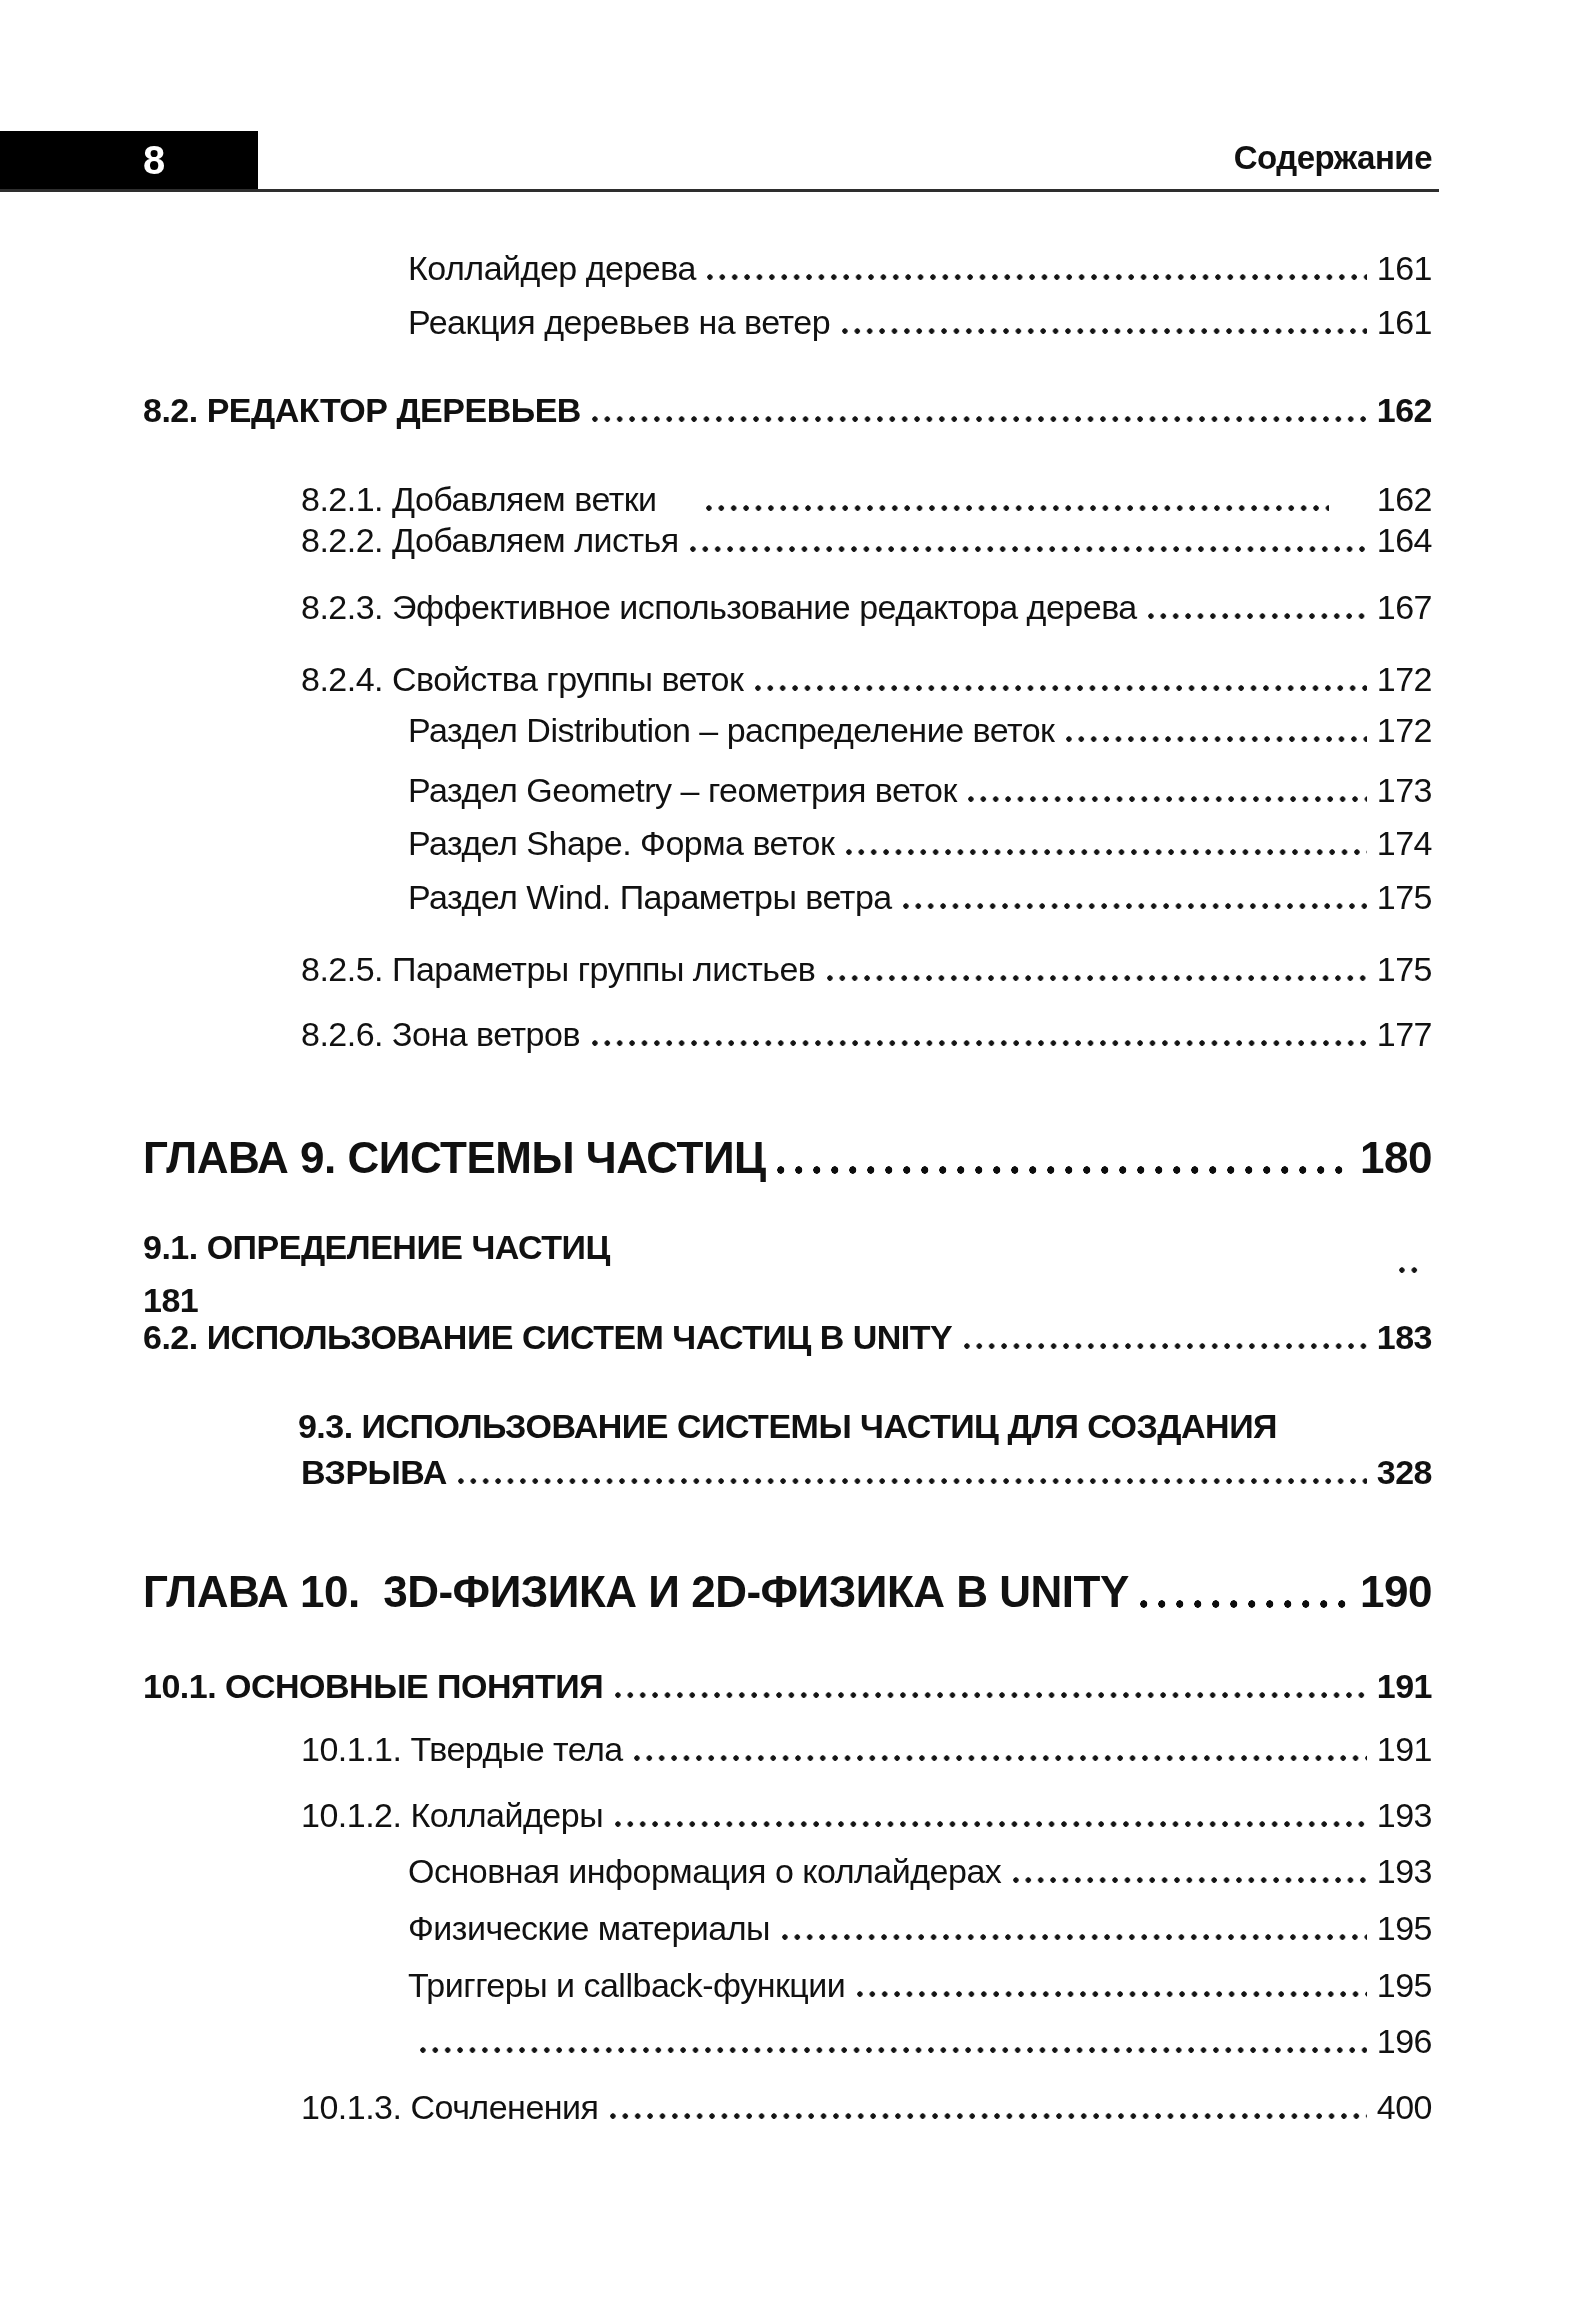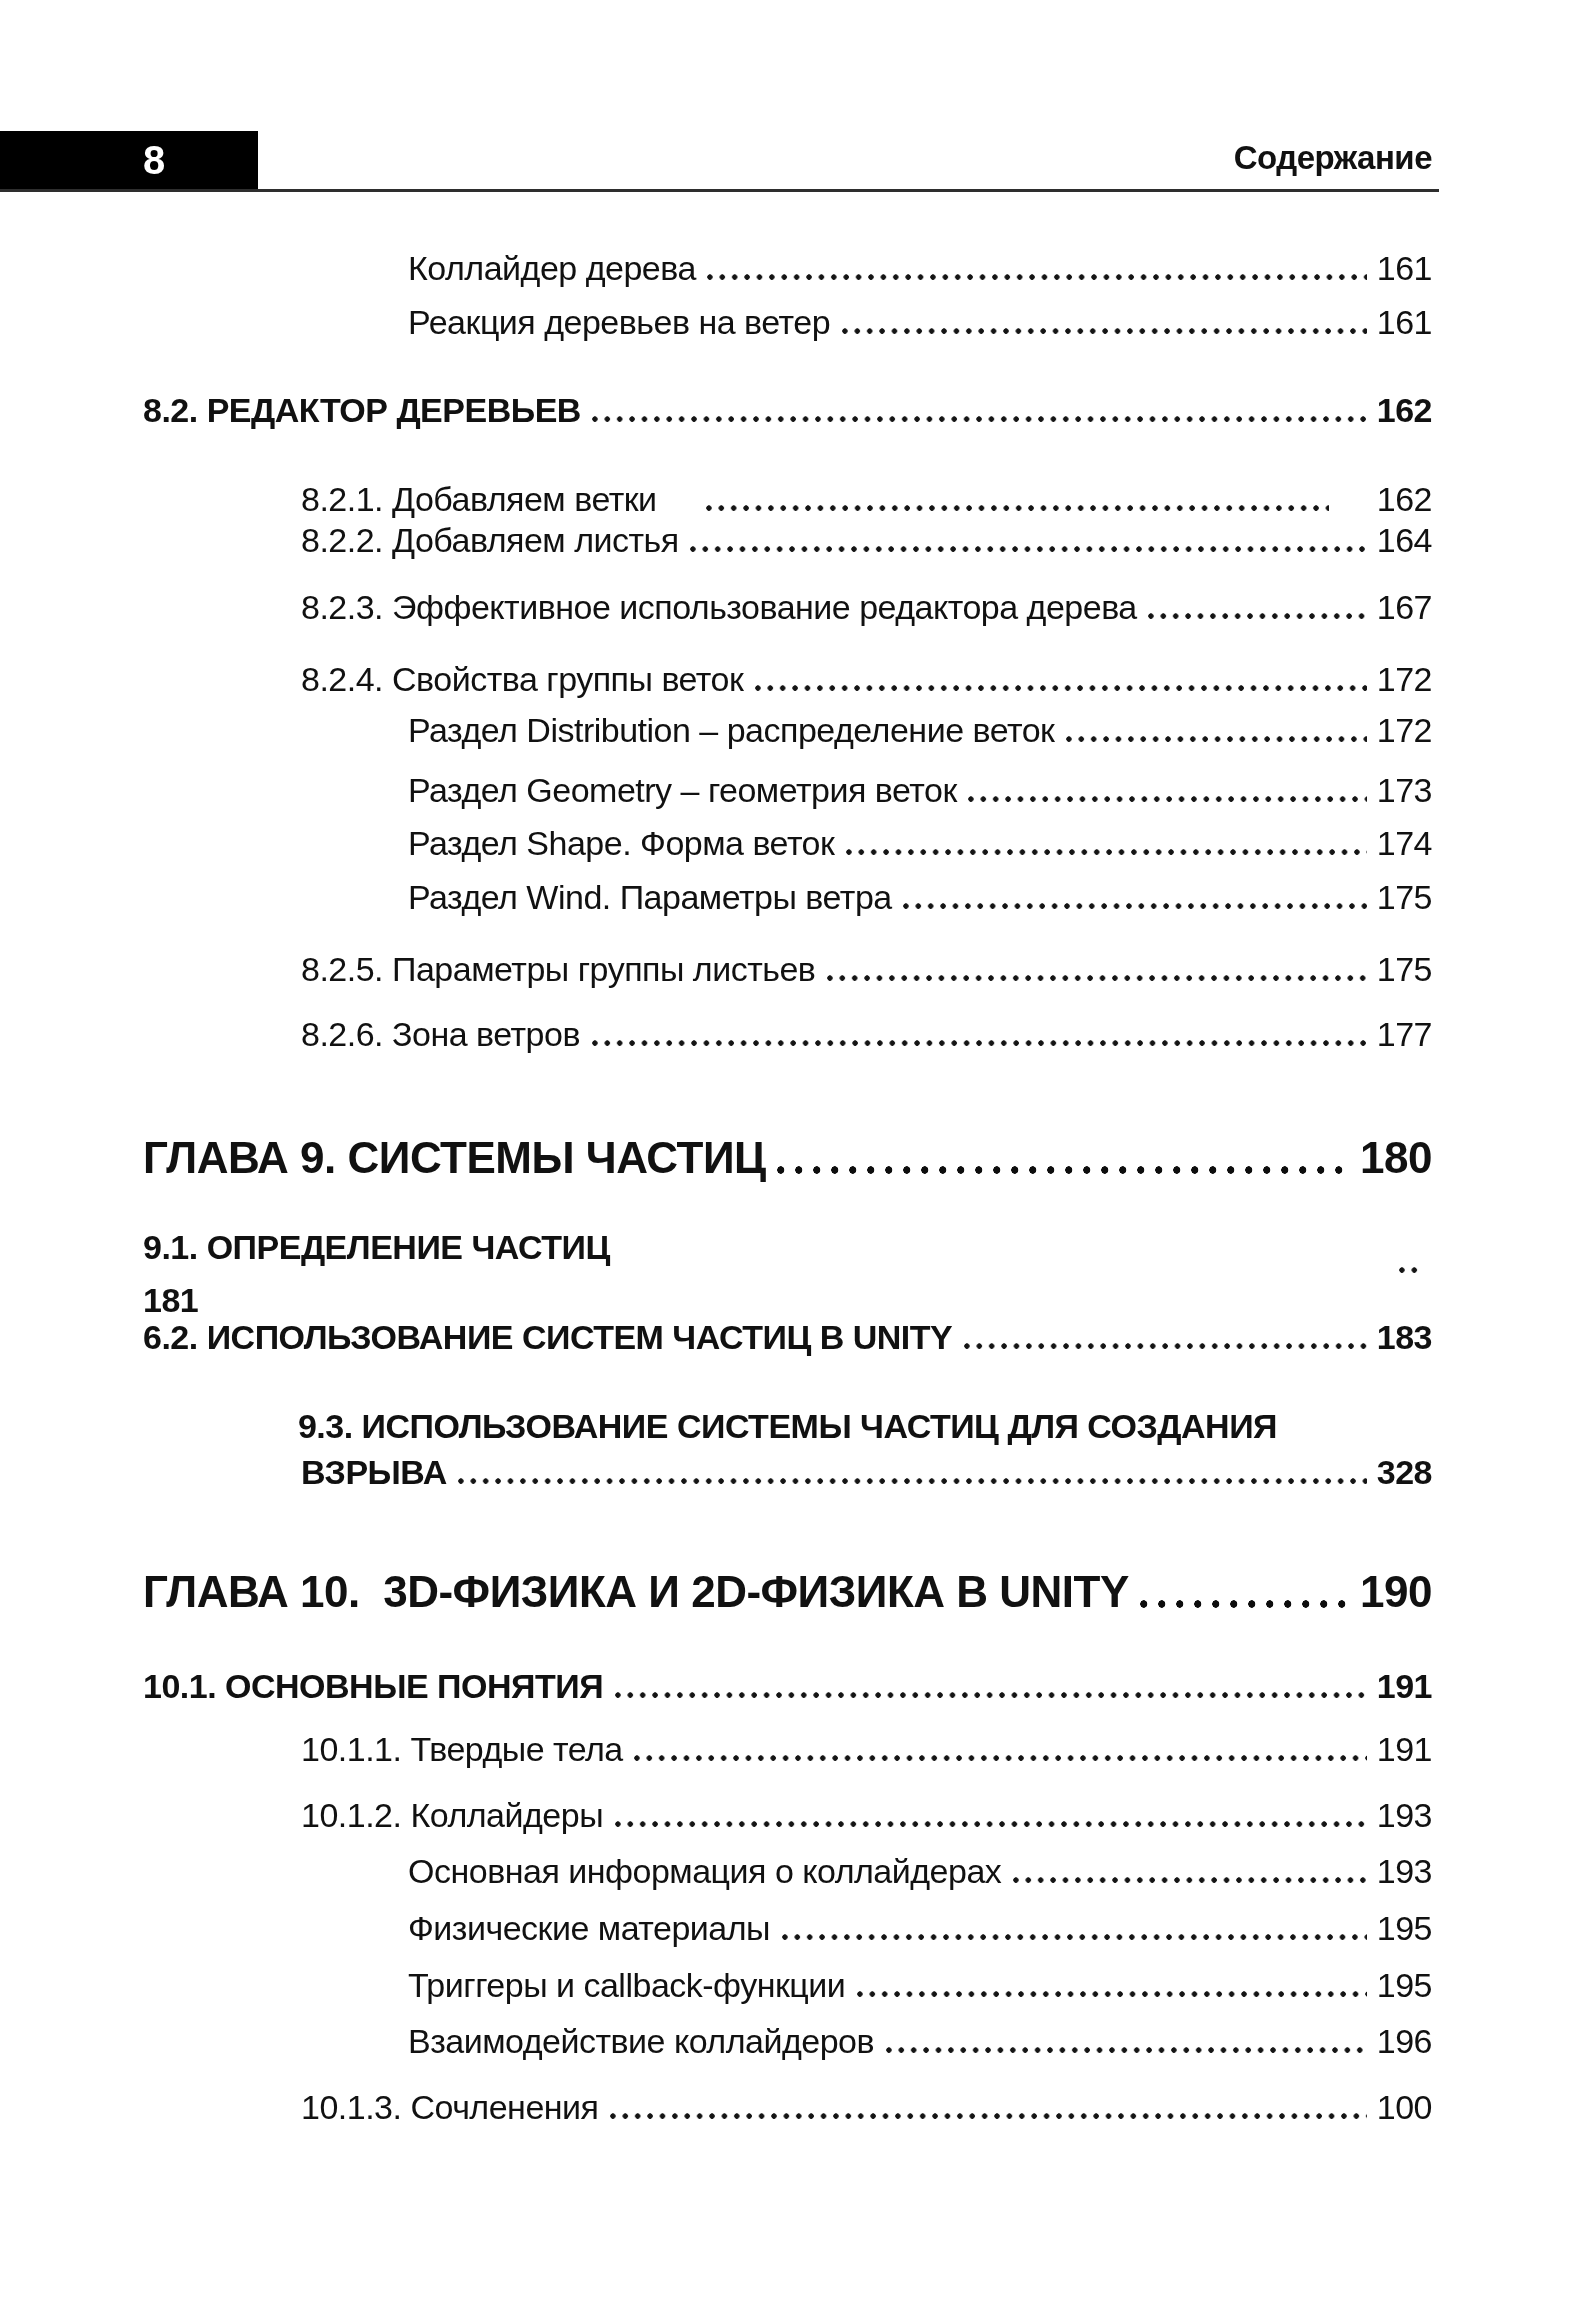--- a/index.html
+++ b/index.html
@@ -189,25 +189,24 @@
         <span class="lab">Физические материалы</span>
         <span class="dots"></span>
         <span class="pg">195</span>
       </div>
       <div class="row l3" style="top: 1966px;">
         <span class="lab">Триггеры и callback-функции</span>
         <span class="dots"></span>
         <span class="pg">195</span>
       </div>
       <div class="row l3" style="top: 2022px;">
-        <span class="lab">Взаимодействие коллайдеров</span>
         <span class="dots"></span>
         <span class="pg">196</span>
       </div>
       <div class="row l2" style="top: 2088px;">
         <span class="lab">10.1.3. Сочленения</span>
         <span class="dots"></span>
-        <span class="pg">100</span>
+        <span class="pg">400</span>
       </div>
     </main>
 
 </div>
 
 
 </body></html>

